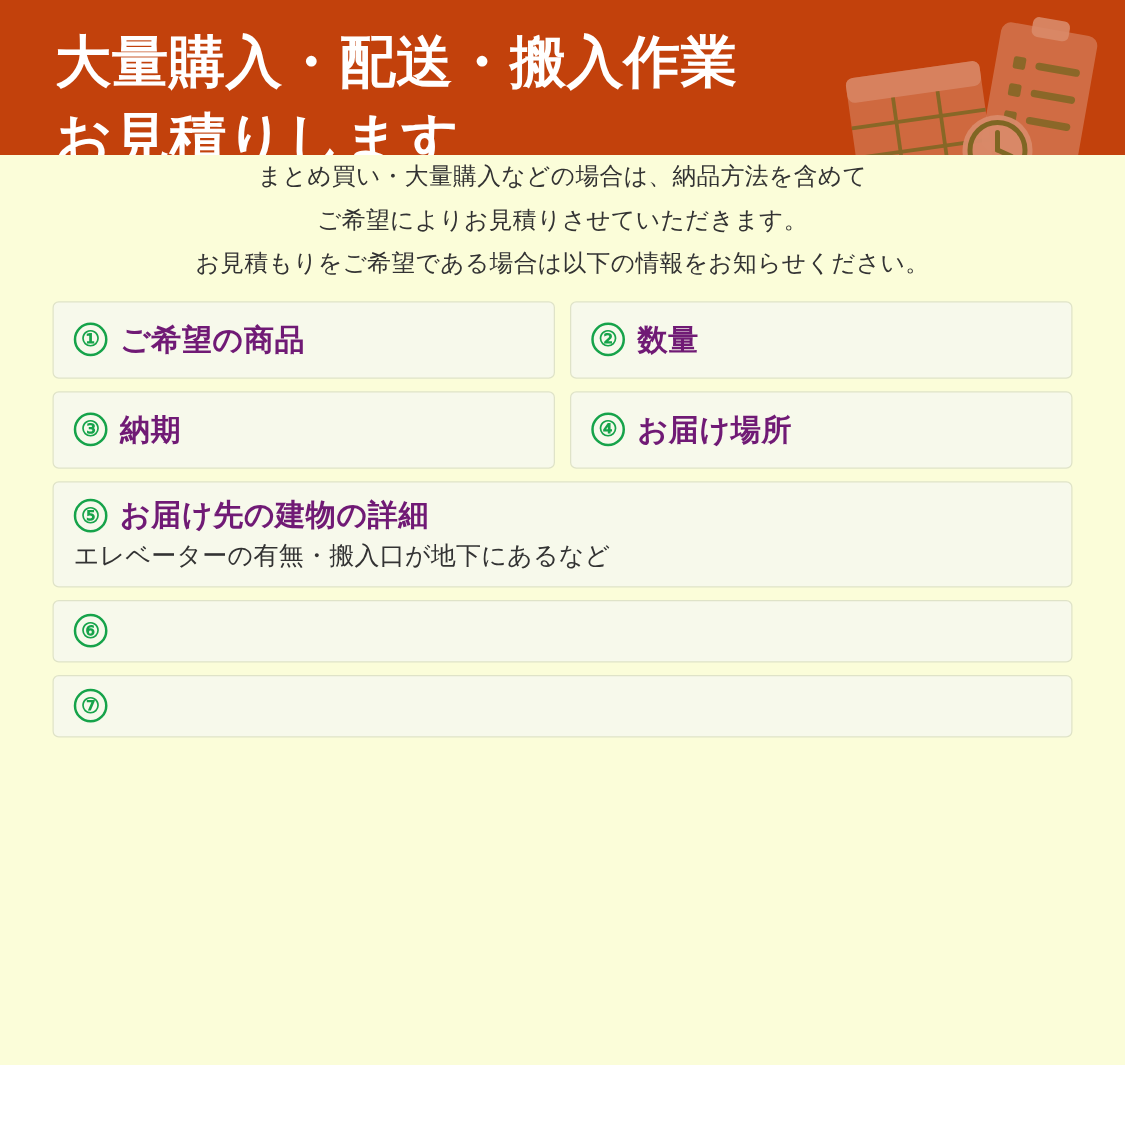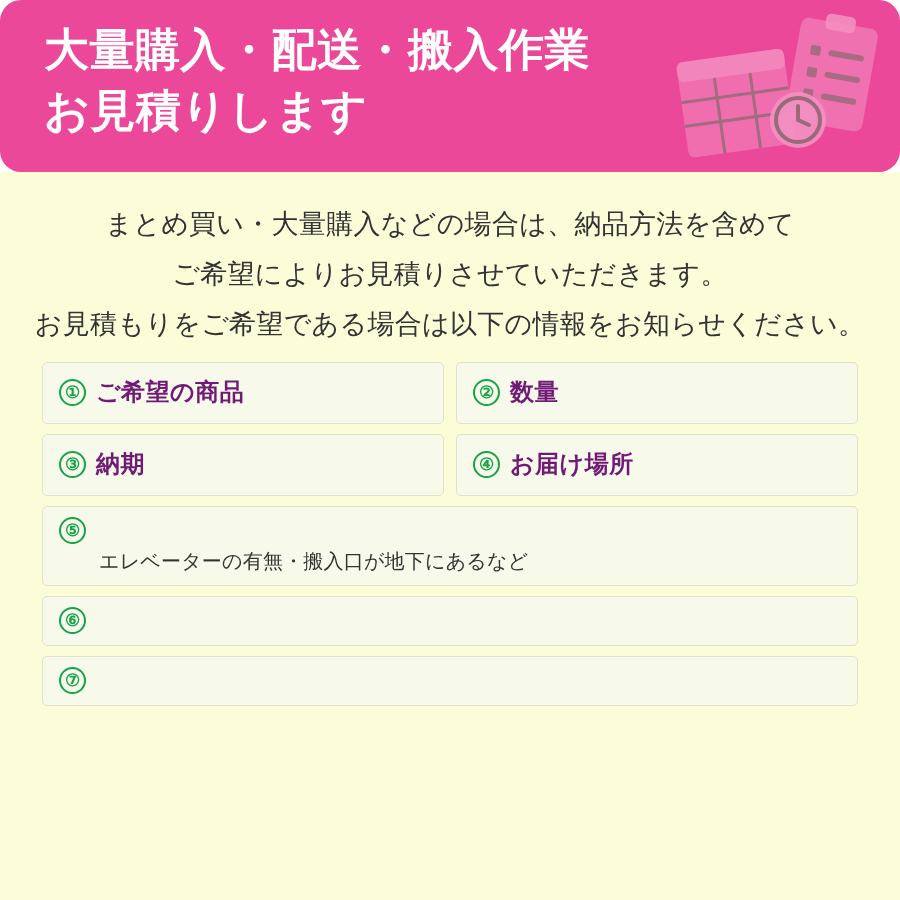--- a/index.html
+++ b/index.html
@@ -18,25 +18,24 @@
     width: 900px;
     height: 900px;
     background: #ffffff;
     box-sizing: border-box;
   }
 
   
   .header {
     position: relative;
     width: 900px;
-    height: 172px;
-    background: #ec4899;
+    height: 124px;
+    background: #c2410c;
     box-sizing: border-box;
     overflow: hidden;
-    border-radius: 21px;
   }
   .header-title {
     position: absolute;
     left: 44px;
     top: 20px;
     color: #ffffff;
     font-size: 45px;
     font-weight: bold;
     line-height: 1.35;
     letter-spacing: 0.5px;
@@ -56,24 +55,23 @@
   
   .body {
     position: relative;
     width: 900px;
     height: 728px;
     background: #fbfdd9;
     box-sizing: border-box;
     padding: 0;
   }
   .lead {
-    padding-top: 28px;
     text-align: center;
     color: #333333;
-    font-size: 27px;
+    font-size: 19px;
     line-height: 1.85;
     letter-spacing: 0.3px;
     white-space: pre-line;
   }
 
   
   .items {
     margin-top: 12px;
     padding: 0 42px;
     display: flex;
@@ -120,21 +118,20 @@
     font-size: 24px;
     font-weight: bold;
     letter-spacing: 0.5px;
   }
   .item-desc {
     margin-top: 4px;
     color: #333333;
     font-size: 20px;
     letter-spacing: 0.2px;
     line-height: 1.3;
-    margin-left: 40px;
   }
 </style>
 </head>
 <body>
 
 <div class="page">
 
   <div class="header">
     <div class="header-title">大量購入・配送・搬入作業
 お見積りします</div>
@@ -208,20 +205,21 @@
       <div class="item half">
         <div class="item-head">
           <span class="num">④</span>
           <span class="item-title">お届け場所</span>
         </div>
       </div>
 
       <div class="item full">
         <div class="item-head">
           <span class="num">⑤</span>
+          <span class="item-title">お届け先の建物の詳細</span>
         </div>
         <div class="item-desc">エレベーターの有無・搬入口が地下にあるなど</div>
       </div>
 
       <div class="item full">
         <div class="item-head">
           <span class="num">⑥</span>
         </div>
       </div>
 

